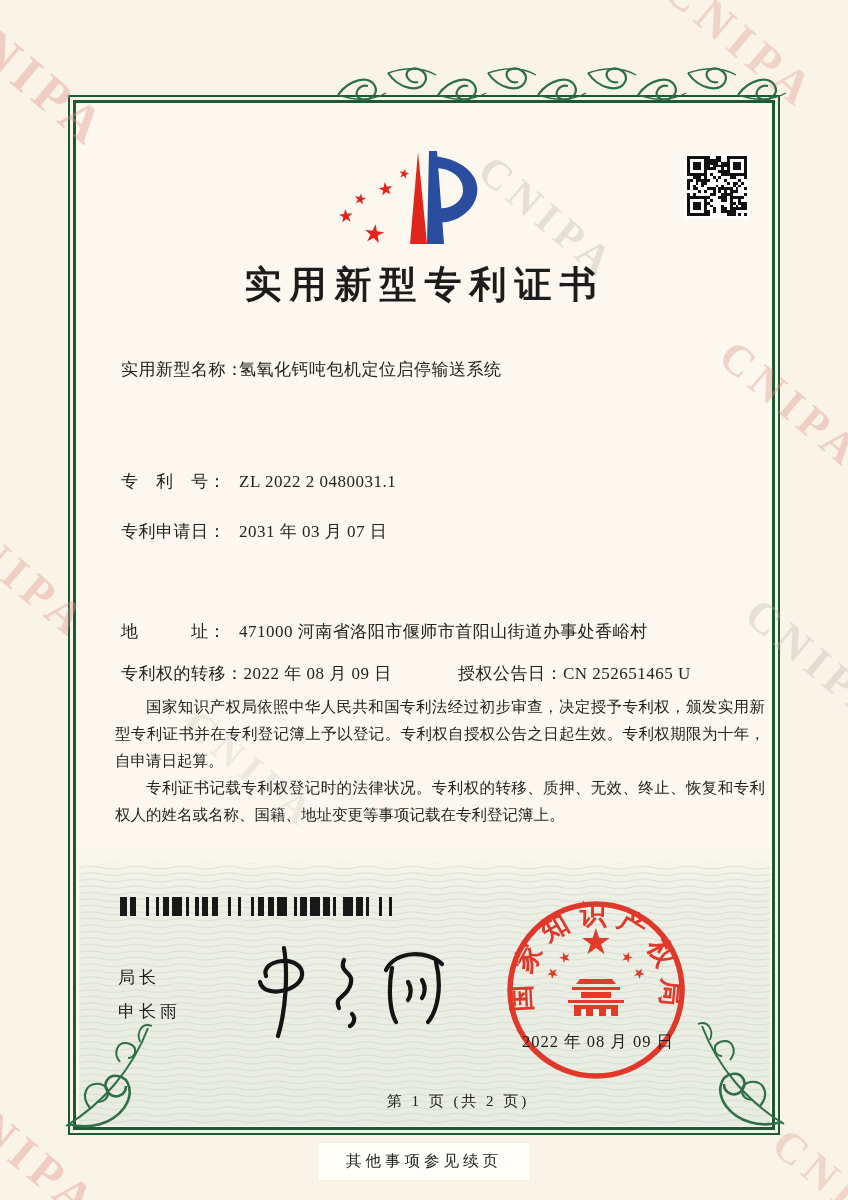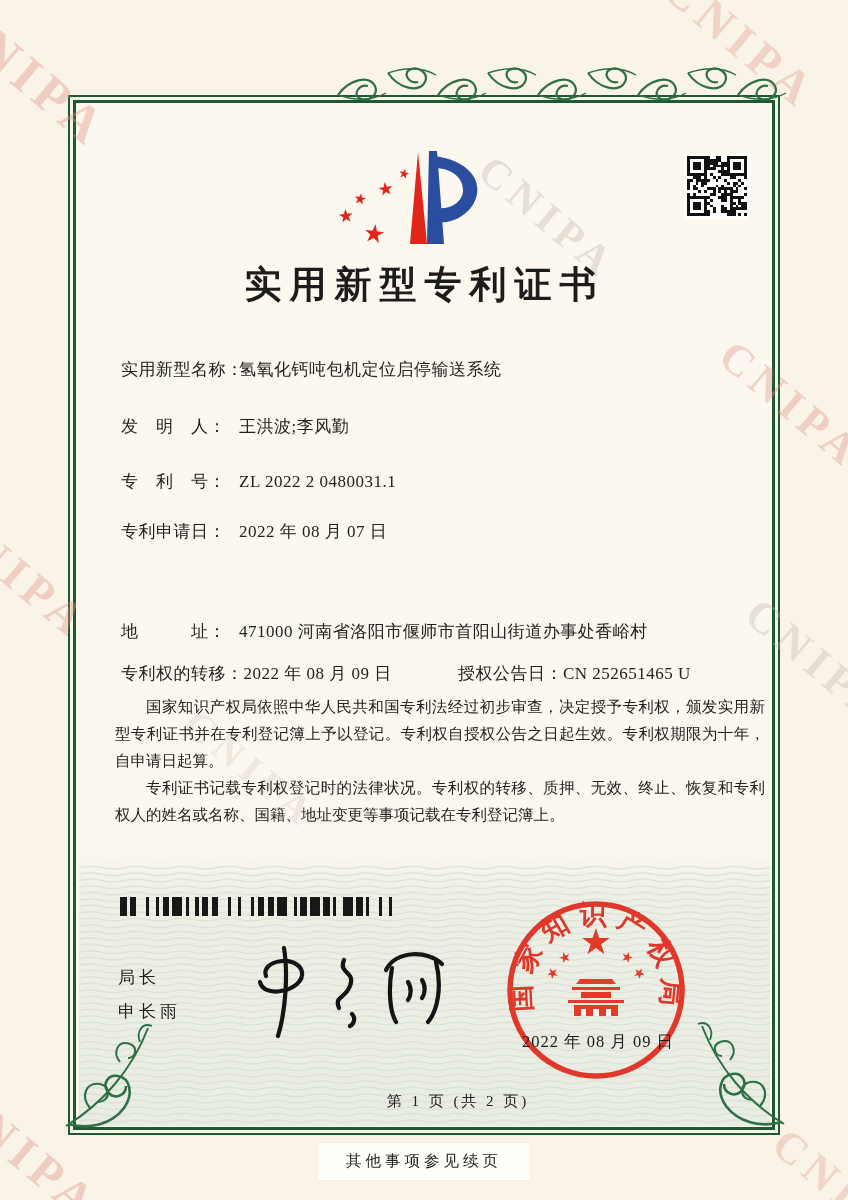--- a/index.html
+++ b/index.html
@@ -376,28 +376,25 @@
         <span class="cell" style="left:51.4px;top:57.1px;width:2.86px;height:2.86px"></span>
         <span class="cell" style="left:57.1px;top:57.1px;width:2.86px;height:2.86px"></span>
       </div>
     </div>
 
   <div class="z title">实用新型专利证书</div>
 
   <div class="z row" style="top:358px">
     <span class="lab">实用新型名称：</span><span class="val">氢氧化钙吨包机定位启停输送系统</span>
   </div>
-  <div class="z row" style="top:415px">
-    <span class="lab">发　明　人：</span><span class="val">王洪波;李风勤</span>
-  </div>
   <div class="z row" style="top:470px">
     <span class="lab">专　利　号：</span><span class="val">ZL 2022 2 0480031.1</span>
   </div>
   <div class="z row" style="top:520px">
-    <span class="lab">专利申请日：</span><span class="val">2022 年 08 月 07 日</span>
+    <span class="lab">专利申请日：</span><span class="val">2031 年 03 月 07 日</span>
   </div>
   <div class="z row" style="top:620px">
     <span class="lab">地　　　址：</span><span class="val">471000 河南省洛阳市偃师市首阳山街道办事处香峪村</span>
   </div>
   <div class="z row" style="top:662px">
     <span>专利权的转移：</span><span>2022 年 08 月 09 日</span>
     <span class="grant2">
       <span>授权公告日：</span><span>CN 252651465 U</span>
     </span>
   </div>

